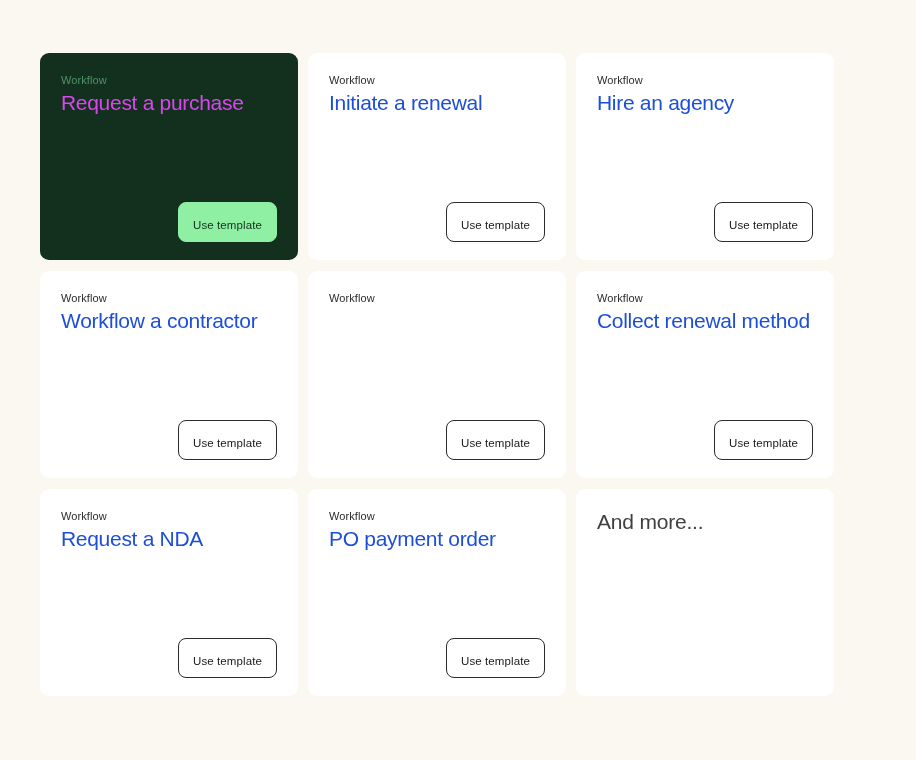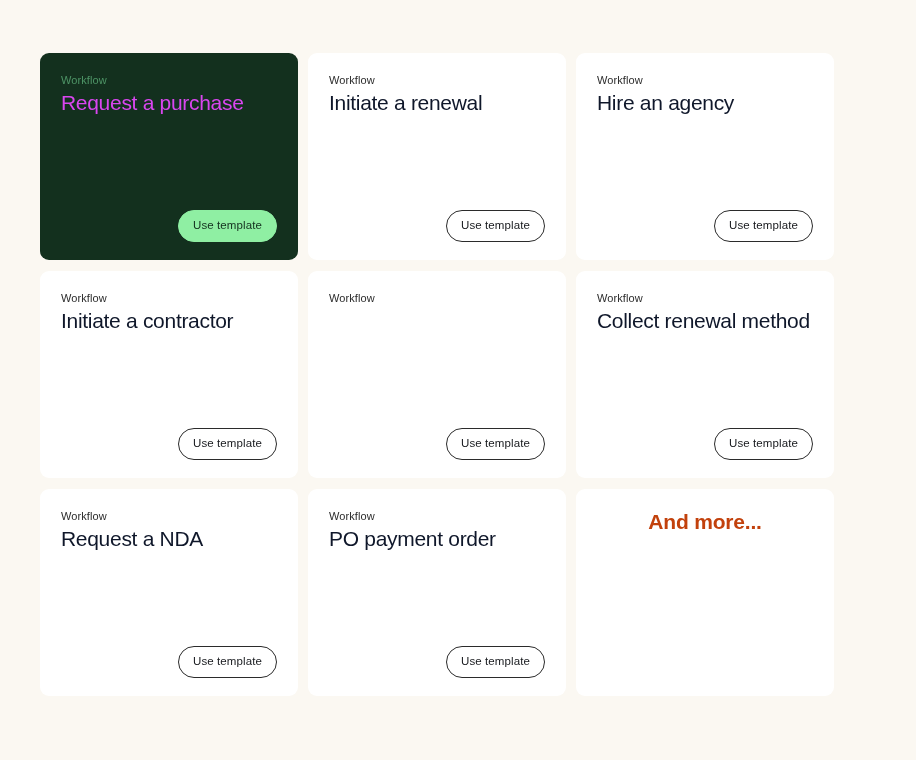--- a/index.html
+++ b/index.html
@@ -50,35 +50,34 @@
   }
 
   .card.dark .eyebrow {
     color: #4e9466;
   }
 
   .title {
     font-size: 21px;
     line-height: 25px;
     font-weight: 500;
-    color: #0f172a;
+    color: #1d4ed8;
     letter-spacing: -0.3px;
     margin: 0;
     max-width: 100%;
   }
 
   .card.dark .title {
     color: #d946ef;
   }
 
   .card.plain .title {
-    font-weight: 700;
-    color: #c2410c;
+    font-weight: 400;
+    color: #404040;
     letter-spacing: -0.2px;
-    text-align: center;
   }
 
   .spacer {
     flex: 1 1 auto;
   }
 
   .btn-row {
     display: flex;
     justify-content: flex-end;
     align-items: flex-end;
@@ -87,22 +86,22 @@
   .btn {
     box-sizing: border-box;
     font-family: "Liberation Sans", sans-serif;
     font-size: 11.5px;
     line-height: 13px;
     font-weight: 400;
     letter-spacing: 0.1px;
     color: #16181c;
     background: #ffffff;
     border: 1px solid #2b2b2b;
-    border-radius: 16px;
-    padding: 8px 14px 9px 14px;
+    border-radius: 8px;
+    padding: 16px 14px 9px 14px;
     cursor: pointer;
     white-space: nowrap;
   }
 
   .card.dark .btn {
     background: #8fefa3;
     border-color: #8fefa3;
     color: #13301e;
     font-weight: 500;
   }
@@ -130,21 +129,21 @@
     <div class="card">
       <div class="eyebrow">Workflow</div>
       <div class="title">Hire an agency</div>
       <div class="spacer"></div>
       <div class="btn-row">
         <button class="btn">Use template</button>
       </div>
     </div>
     <div class="card">
       <div class="eyebrow">Workflow</div>
-      <div class="title">Initiate a contractor</div>
+      <div class="title">Workflow a contractor</div>
       <div class="spacer"></div>
       <div class="btn-row">
         <button class="btn">Use template</button>
       </div>
     </div>
     <div class="card">
       <div class="eyebrow">Workflow</div>
       <div class="spacer"></div>
       <div class="btn-row">
         <button class="btn">Use template</button>

